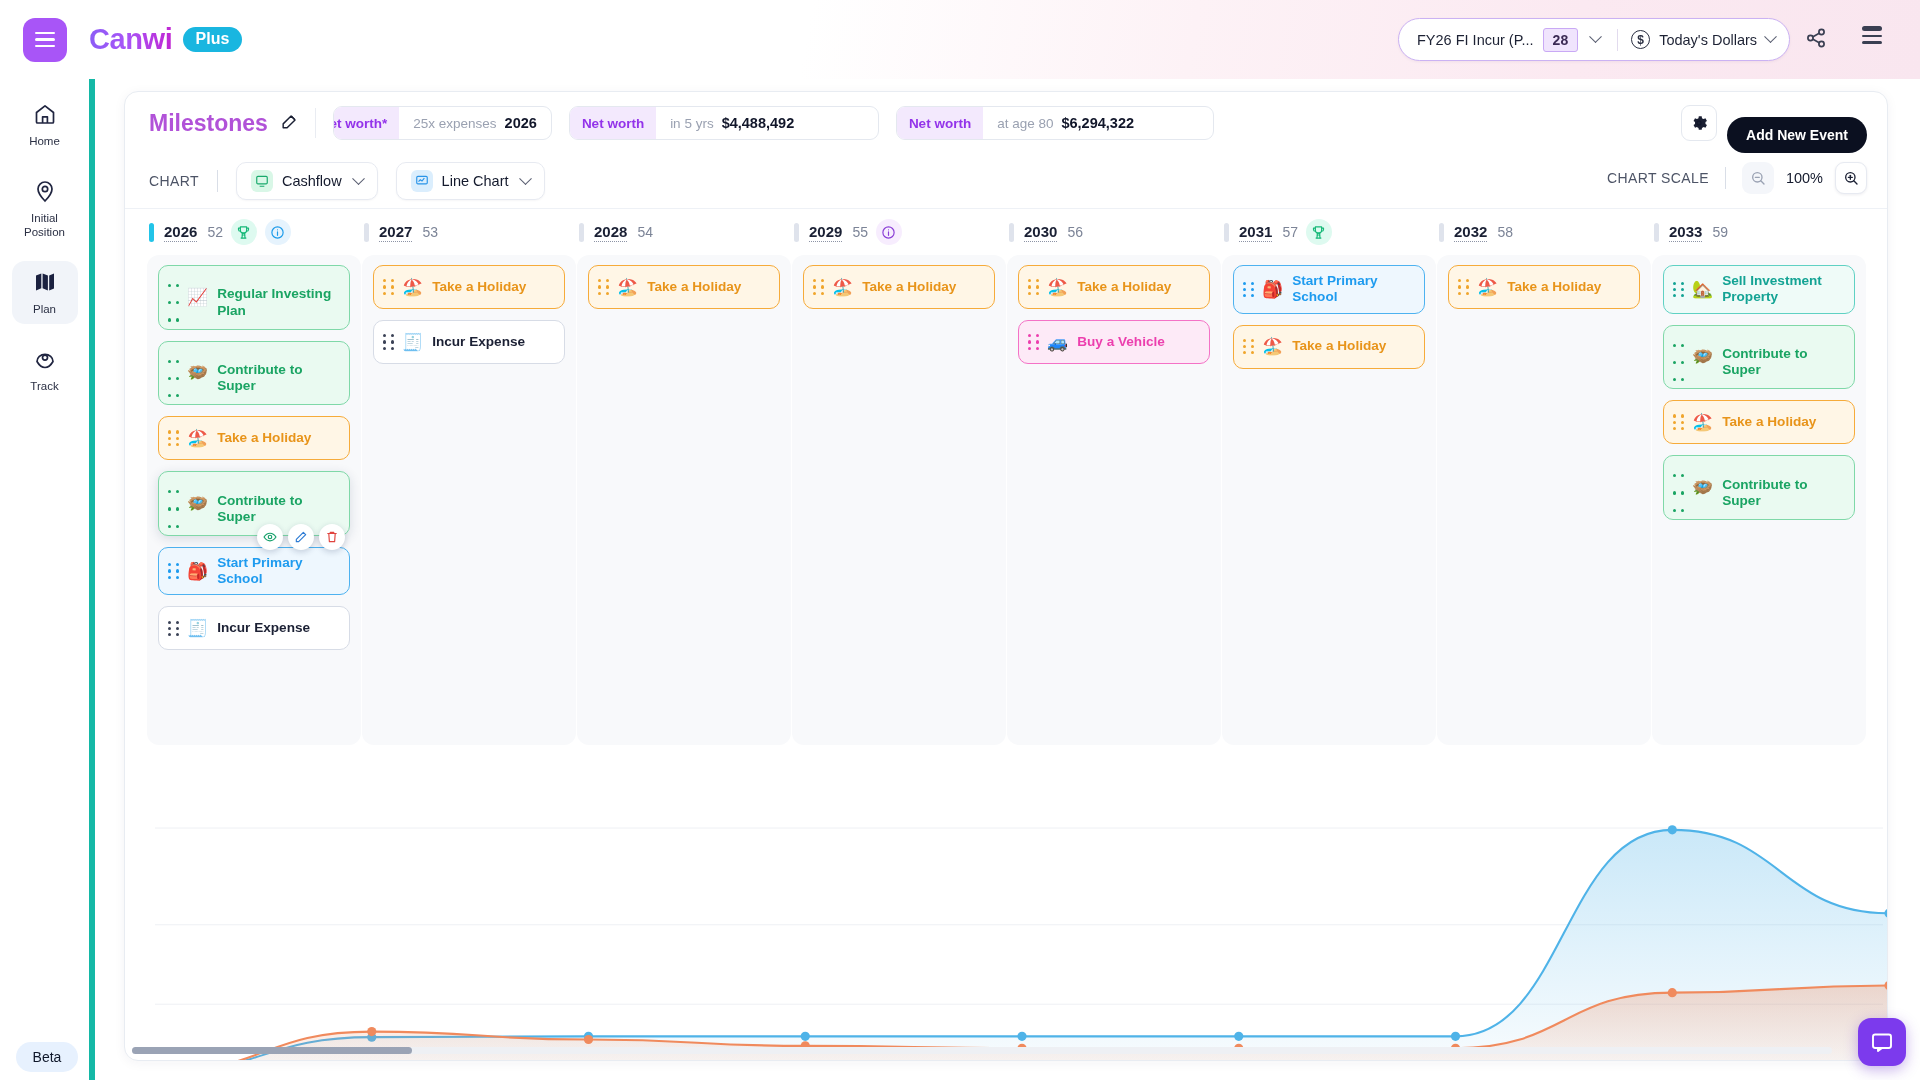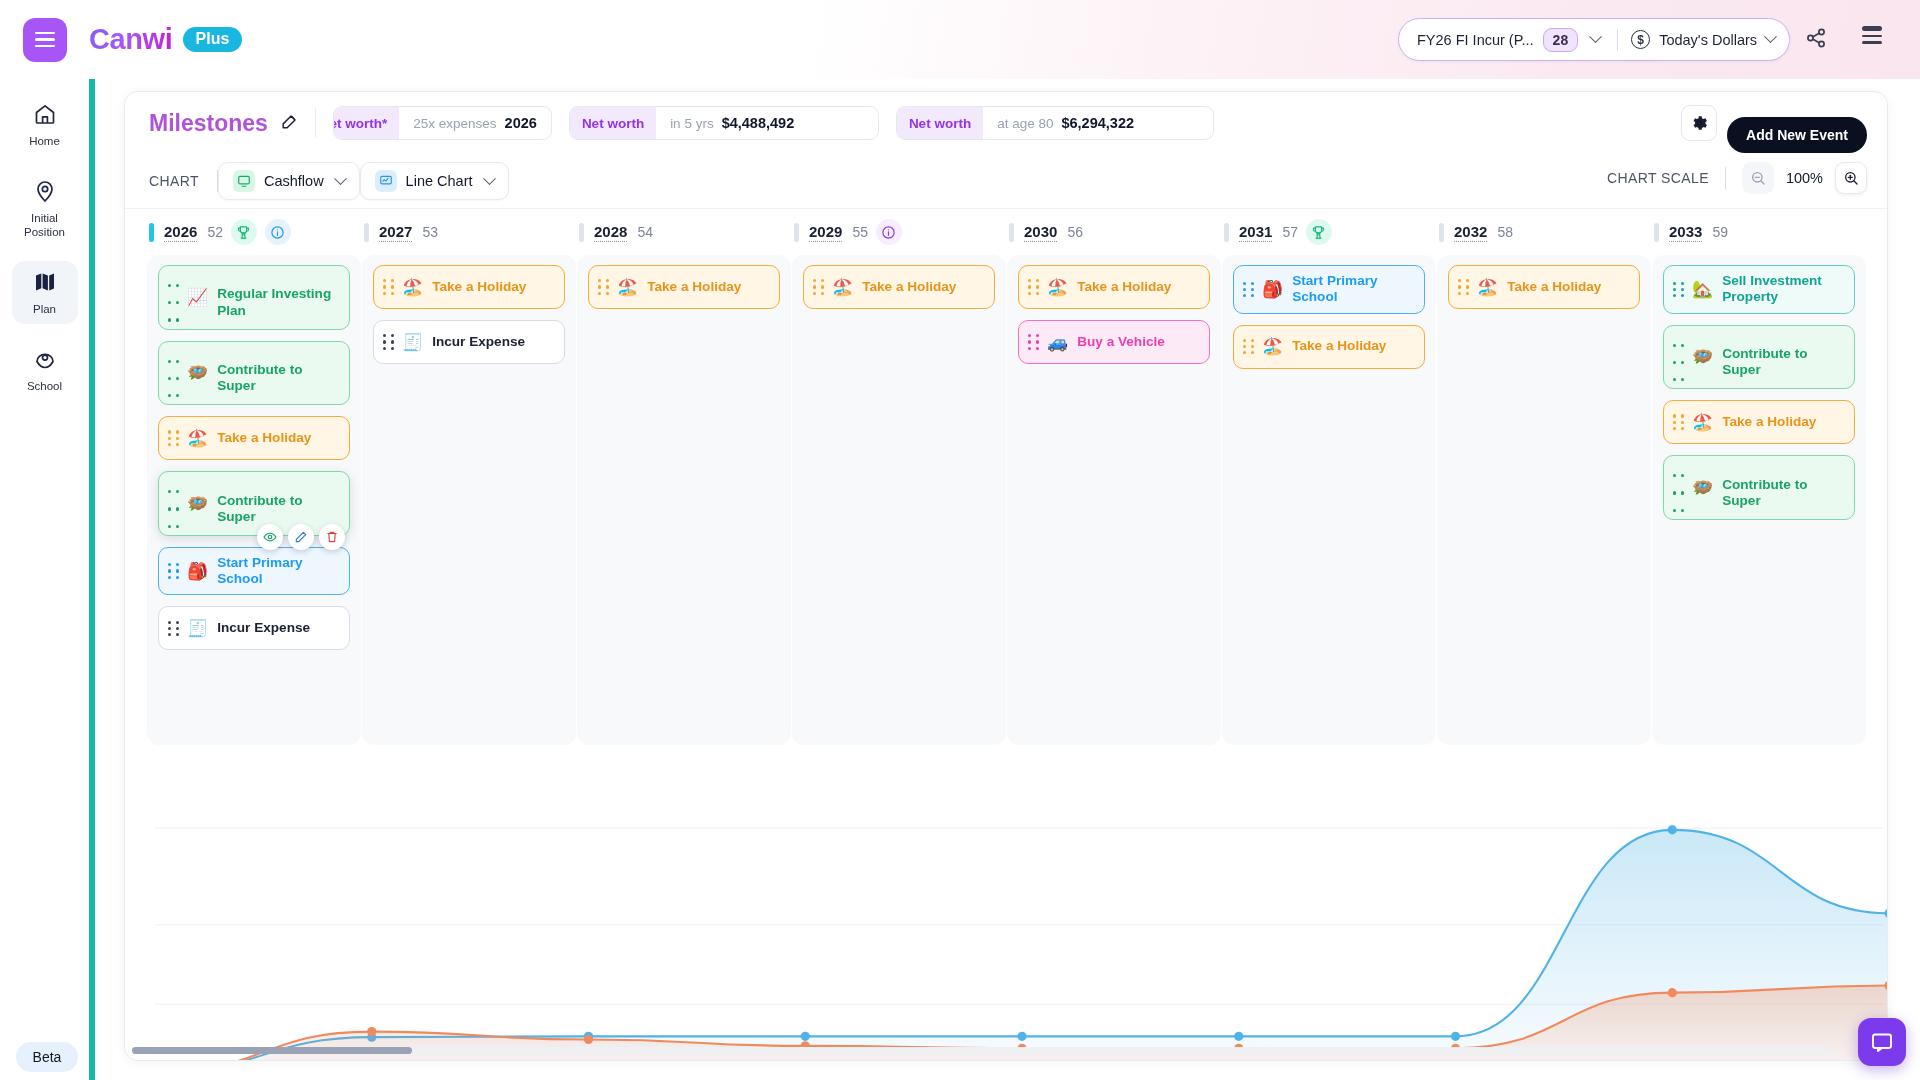--- a/index.html
+++ b/index.html
@@ -37,21 +37,21 @@
   #plan-selector {
     position: absolute; left: 1398px; top: 18px; height: 43px;
     display: flex; align-items: center; background: #fff;
     border: 1.6px solid #cbb2f3; border-radius: 24px; padding: 0 14px 0 18px;
     box-shadow: 0 1px 3px rgba(60,20,90,.06);
   }
   #plan-name { font-size: 14.5px; color: #1d2234; max-width: 120px; white-space: nowrap; overflow: hidden; }
   #plan-count {
     margin-left: 9px; background: #f0e4fd; border: 1.4px solid #c9a9f5;
     color: #3b2a55; font-size: 14px; font-weight: 600;
-    border-radius: 9px; padding: 3px 9px;
+    border-radius: 3px; padding: 3px 9px;
   }
   .chev { width: 9px; height: 9px; border-right: 1.7px solid #5a5f72; border-bottom: 1.7px solid #5a5f72;
           transform: rotate(45deg) translate(-2px,-2px); display: inline-block; }
   #plan-chev { margin-left: 13px; margin-right: 4px; }
   .vdiv { width: 1px; height: 22px; background: #e2dbee; margin: 0 13px; }
   #currency-sel { display: flex; align-items: center; gap: 9px; }
   .coin-icon { width: 19px; height: 19px; border: 1.7px solid #2a2f42; border-radius: 50%;
                display: flex; align-items: center; justify-content: center;
                font-size: 12px; font-weight: 700; color: #2a2f42; line-height: 1; }
   #currency-label { font-size: 14.5px; color: #1d2234; }
@@ -115,21 +115,21 @@
     background: #0b1020; color: #fff; border-radius: 20px; font-size: 14px; font-weight: 600;
     display: flex; align-items: center; justify-content: center; cursor: pointer;
   }
 
   
   #chart-toolbar { position: absolute; left: 0; top: 62px; width: 1764px; height: 55px;
                    border-bottom: 1px solid #eef1f6; display: flex; align-items: center; }
   #chart-label { margin-left: 24px; font-size: 14px; color: #4d5466; letter-spacing: .4px; }
   #ct-div1 { width: 1px; height: 22px; background: #d9dee7; margin-left: 18px; }
   .select-btn {
-    height: 38px; display: flex; align-items: center; gap: 9px;
+    height: 38px; margin-left: 18px; display: flex; align-items: center; gap: 9px;
     padding: 0 14px; background: #fff; border: 1px solid #e7eaf1; border-radius: 10px;
     box-shadow: 0 1px 2px rgba(20,30,60,.04); cursor: pointer;
   }
   .sq-icon { width: 22px; height: 22px; border-radius: 6px; display: flex; align-items: center; justify-content: center; }
   .select-label { font-size: 14.5px; color: #141a2d; }
   #chart-scale-group { position: absolute; right: 22px; top: 8px; display: flex; align-items: center; gap: 0; }
   #chart-scale-label { font-size: 14px; color: #4d5466; letter-spacing: .4px; }
   #ct-div2 { width: 1px; height: 22px; background: #d9dee7; margin: 0 16px; }
   .zoom-btn { width: 32px; height: 32px; border-radius: 9px; display: flex; align-items: center; justify-content: center; cursor: pointer; }
   #zoom-out-btn { background: #f4f6fa; }
@@ -275,21 +275,21 @@
     </span>
     <span class="nav-label">Plan</span>
   </div>
   <div class="nav-item">
     <span>
       <svg width="24" height="24" viewBox="0 0 24 24" fill="none" stroke="#202540" stroke-width="1.7">
         <path d="M4 14.5c0-4 3.6-7.2 8-7.2s8 3.2 8 7.2c0 0-3.4 6-8 6s-8-6-8-6z"></path>
           <circle cx="12" cy="10.6" r="2.5"></circle>
       </svg>
     </span>
-    <span class="nav-label">School</span>
+    <span class="nav-label">Track</span>
   </div>
 
   <div id="beta-badge">Beta</div>
 
 </div>
 
 <div id="main">
 
   <div id="milestones-bar">
     <span id="milestones-title">Milestones</span>

